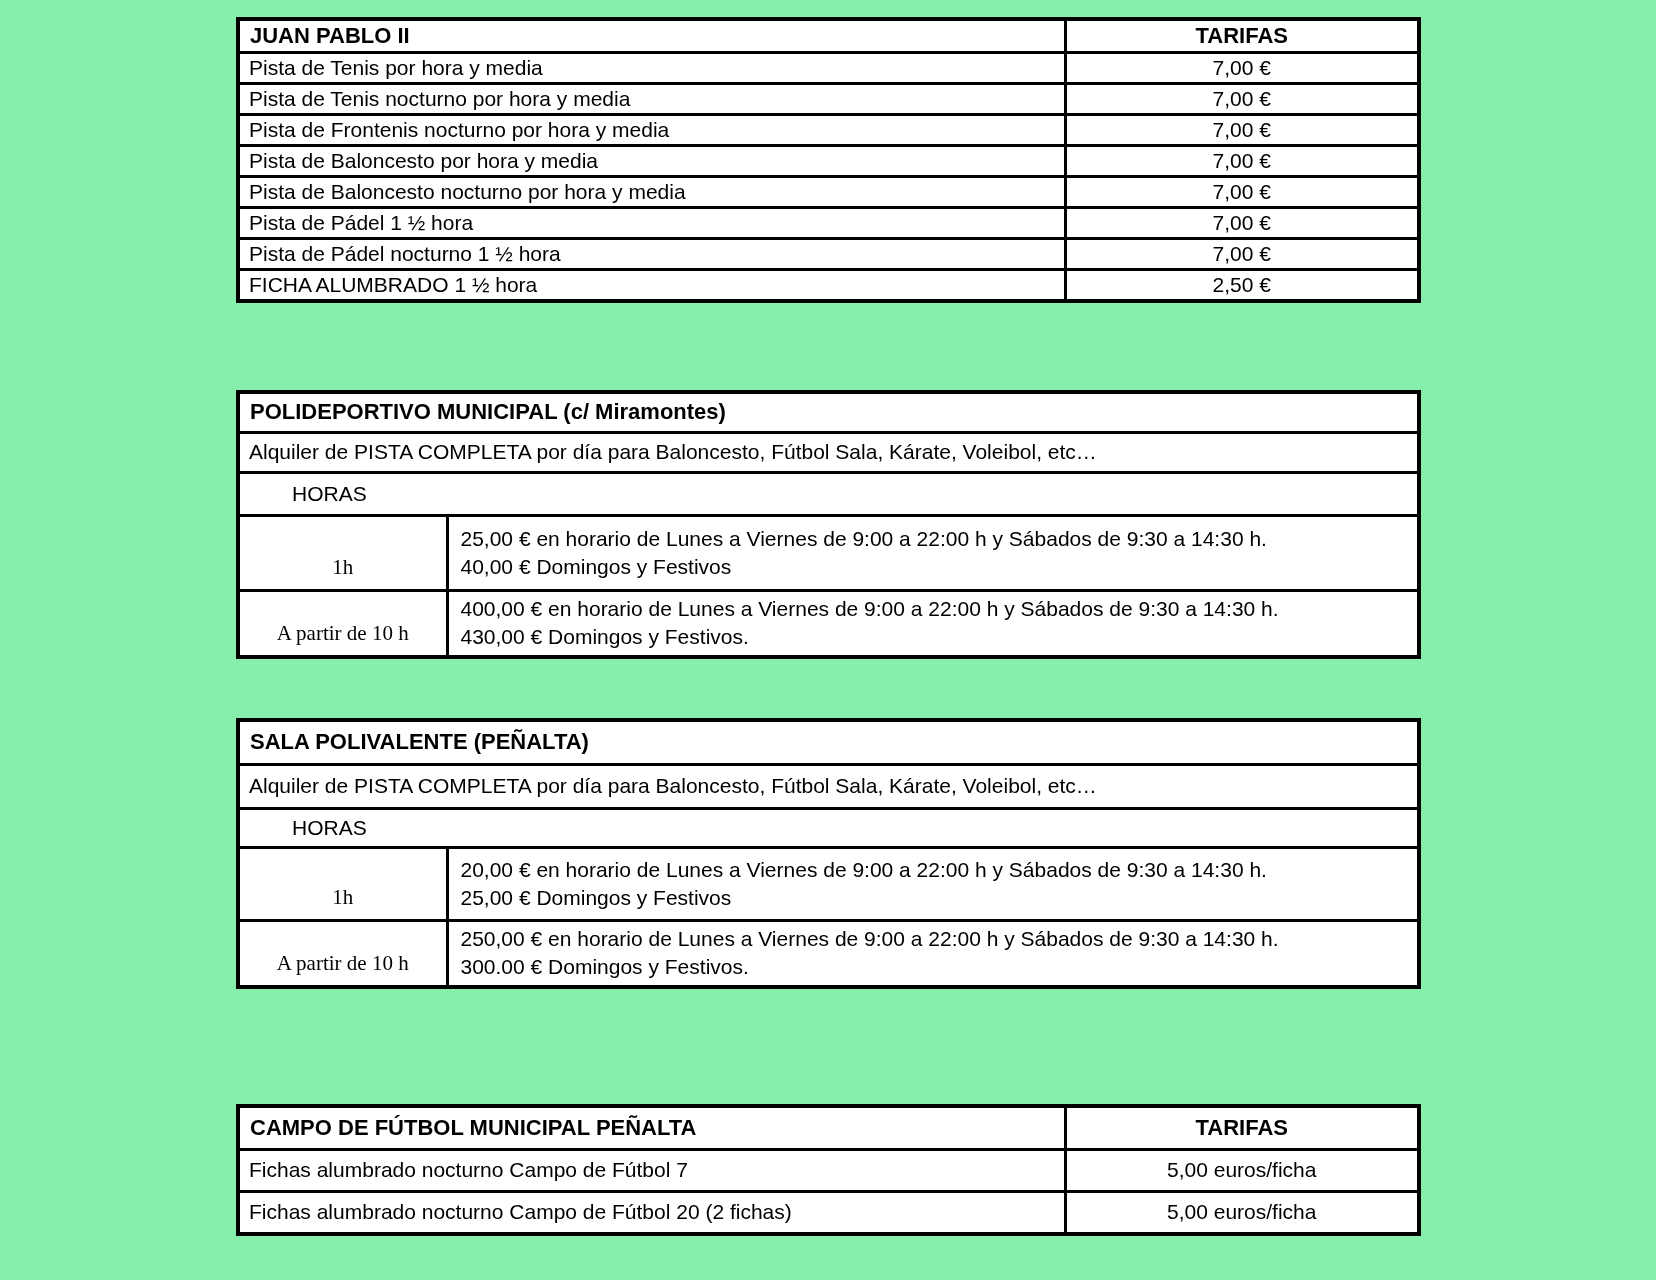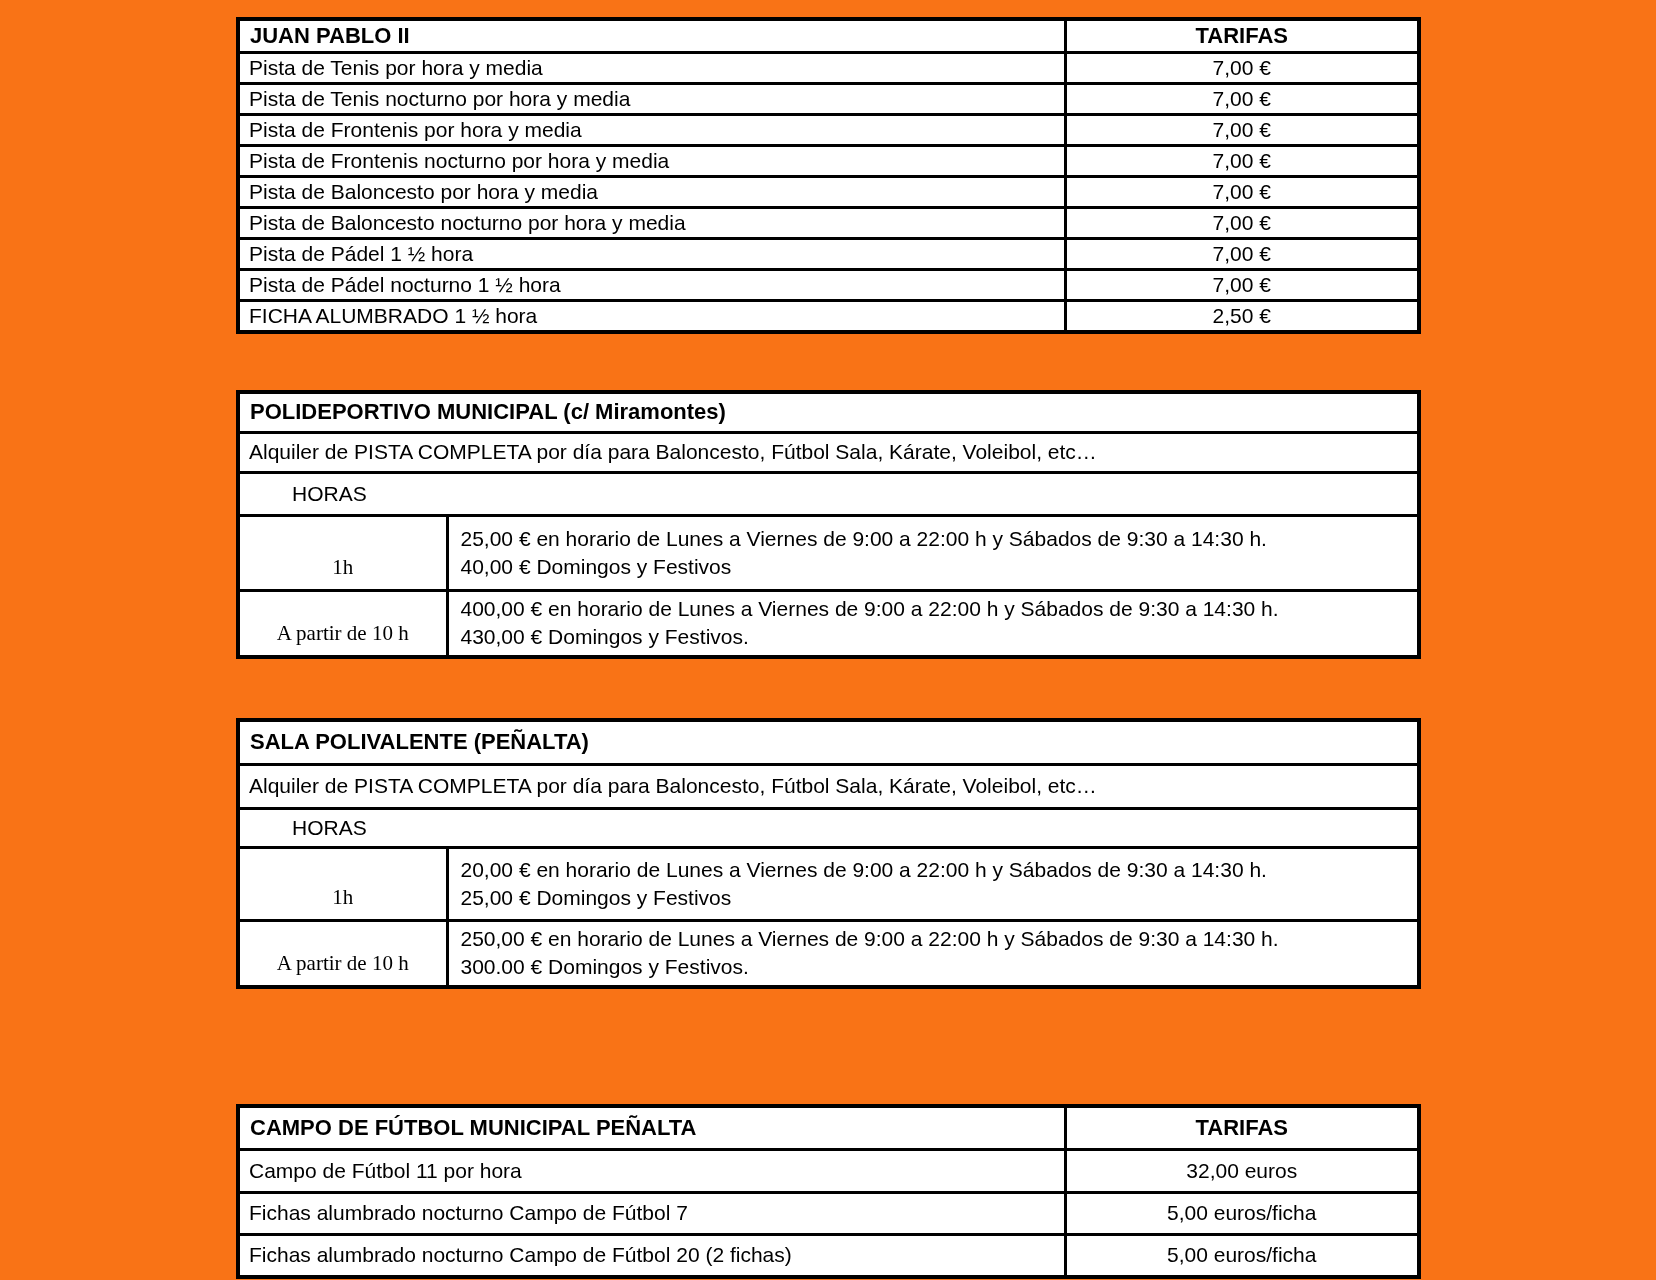--- a/index.html
+++ b/index.html
@@ -4,21 +4,21 @@
 <style>
   html, body {
     margin: 0;
     padding: 0;
     background: #ffffff;
   }
   .page {
     position: relative;
     width: 1656px;
     height: 1280px;
-    background: #f97316;
+    background: #86efac;
     color: #000000;
     font-family: "Liberation Sans", sans-serif;
     overflow: hidden;
   }
   table.tarifa {
     position: absolute;
     border-collapse: collapse;
     table-layout: fixed;
     border: 4px solid #000000;
     background: #ffffff;
@@ -77,24 +77,20 @@
     </tr>
     <tr style="height:31px">
       <td class="label">Pista de Tenis por hora y media</td>
       <td class="price">7,00 €</td>
     </tr>
     <tr style="height:31px">
       <td class="label">Pista de Tenis nocturno por hora y media</td>
       <td class="price">7,00 €</td>
     </tr>
     <tr style="height:31px">
-      <td class="label">Pista de Frontenis por hora y media</td>
-      <td class="price">7,00 €</td>
-    </tr>
-    <tr style="height:31px">
       <td class="label">Pista de Frontenis nocturno por hora y media</td>
       <td class="price">7,00 €</td>
     </tr>
     <tr style="height:31px">
       <td class="label">Pista de Baloncesto por hora y media</td>
       <td class="price">7,00 €</td>
     </tr>
     <tr style="height:31px">
       <td class="label">Pista de Baloncesto nocturno por hora y media</td>
       <td class="price">7,00 €</td>
@@ -181,24 +177,20 @@
   <table class="tarifa t-two" id="tbl-campo">
     <colgroup>
         <col style="width:827px">
         <col style="width:354px">
       </colgroup>
     <tbody>
         <tr style="height:43px">
       <td class="title">CAMPO DE FÚTBOL MUNICIPAL PEÑALTA</td>
       <td class="tarifas-h">TARIFAS</td>
     </tr>
-    <tr style="height:43px">
-      <td class="label">Campo de Fútbol 11 por hora</td>
-      <td class="price">32,00 euros</td>
-    </tr>
     <tr style="height:42px">
       <td class="label">Fichas alumbrado nocturno Campo de Fútbol 7</td>
       <td class="price">5,00 euros/ficha</td>
     </tr>
     <tr style="height:43px">
       <td class="label">Fichas alumbrado nocturno Campo de Fútbol 20 (2 fichas)</td>
       <td class="price">5,00 euros/ficha</td>
     </tr>
   </tbody>
     </table>

